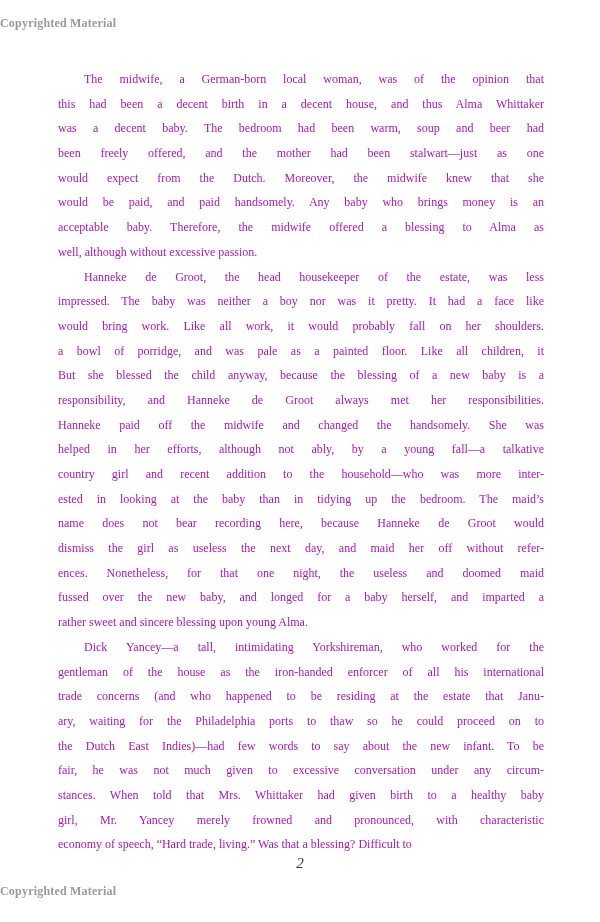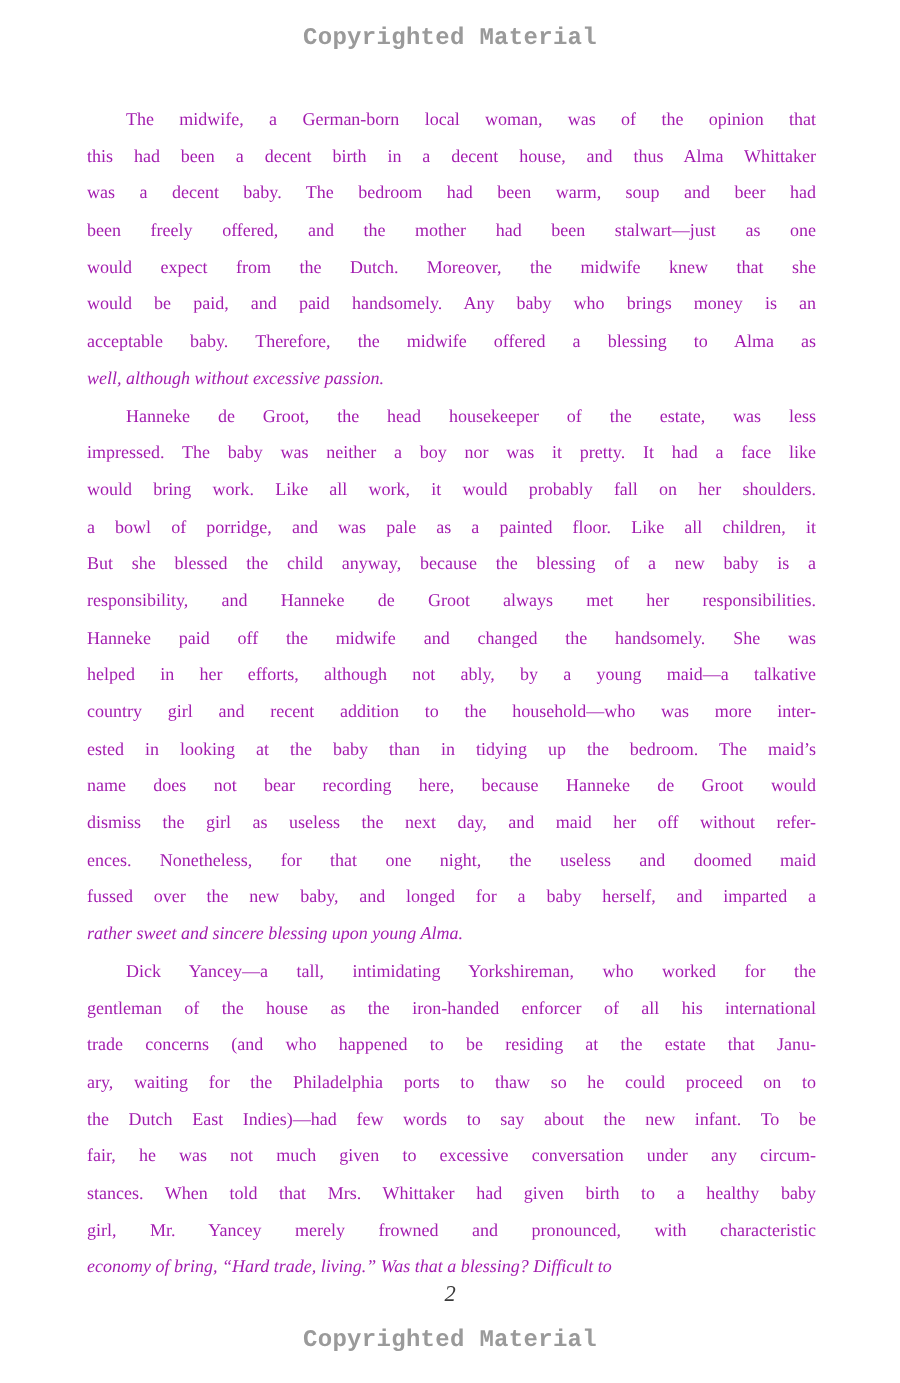--- a/index.html
+++ b/index.html
@@ -12,24 +12,23 @@
     width: 600px;
     height: 922px;
     background: #ffffff;
     font-family: "Liberation Serif", serif;
     overflow: hidden;
   }
   .notice {
     position: absolute;
     left: 0;
     width: 100%;
-    text-align: center;
-    font-family: Liberation Mono, monospace;
+    font-family: Liberation Serif, serif;
     font-weight: 700;
-    font-size: 16px;
+    font-size: 12px;
     letter-spacing: 0.2px;
     color: #9a9a9a;
   }
   .notice.top { top: 16px; }
   .notice.bottom { top: 884px; }
   .text-block {
     position: absolute;
     left: 58px;
     top: 67px;
     width: 486px;
@@ -41,21 +40,20 @@
   .para .line {
     text-align: justify;
     text-align-last: justify;
     height: 24.7px;
     overflow: visible;
   }
   .para .line.first { text-indent: 26px; }
   .para .line.last {
     text-align: left;
     text-align-last: left;
-    font-style: italic;
   }
   .page-number {
     position: absolute;
     left: 0;
     top: 855px;
     width: 100%;
     text-align: center;
     font-family: "Liberation Serif", serif;
     font-style: italic;
     font-size: 15px;
@@ -80,38 +78,38 @@
         <div class="line last">well, although without excessive passion.</div>
       </div>
       <div class="para">
         <div class="line first">Hanneke de Groot, the head housekeeper of the estate, was less</div>
         <div class="line">impressed. The baby was neither a boy nor was it pretty. It had a face like</div>
         <div class="line">would bring work. Like all work, it would probably fall on her shoulders.</div>
         <div class="line">a bowl of porridge, and was pale as a painted floor. Like all children, it</div>
         <div class="line">But she blessed the child anyway, because the blessing of a new baby is a</div>
         <div class="line">responsibility, and Hanneke de Groot always met her responsibilities.</div>
         <div class="line">Hanneke paid off the midwife and changed the handsomely. She was</div>
-        <div class="line">helped in her efforts, although not ably, by a young maid—a talkative</div>
+        <div class="line">helped in her efforts, although not ably, by a young fall—a talkative</div>
         <div class="line">country girl and recent addition to the household—who was more inter-</div>
         <div class="line">ested in looking at the baby than in tidying up the bedroom. The maid’s</div>
         <div class="line">name does not bear recording here, because Hanneke de Groot would</div>
         <div class="line">dismiss the girl as useless the next day, and maid her off without refer-</div>
         <div class="line">ences. Nonetheless, for that one night, the useless and doomed maid</div>
         <div class="line">fussed over the new baby, and longed for a baby herself, and imparted a</div>
         <div class="line last">rather sweet and sincere blessing upon young Alma.</div>
       </div>
       <div class="para">
         <div class="line first">Dick Yancey—a tall, intimidating Yorkshireman, who worked for the</div>
         <div class="line">gentleman of the house as the iron-handed enforcer of all his international</div>
         <div class="line">trade concerns (and who happened to be residing at the estate that Janu-</div>
         <div class="line">ary, waiting for the Philadelphia ports to thaw so he could proceed on to</div>
         <div class="line">the Dutch East Indies)—had few words to say about the new infant. To be</div>
         <div class="line">fair, he was not much given to excessive conversation under any circum-</div>
         <div class="line">stances. When told that Mrs. Whittaker had given birth to a healthy baby</div>
         <div class="line">girl, Mr. Yancey merely frowned and pronounced, with characteristic</div>
-        <div class="line last">economy of bring, “Hard trade, living.” Was that a blessing? Difficult to</div>
+        <div class="line last">economy of speech, “Hard trade, living.” Was that a blessing? Difficult to</div>
       </div>
     </div>
 
   <div class="page-number">2</div>
 
   <div class="notice bottom">Copyrighted Material</div>
 </div>
 
 </body></html>

